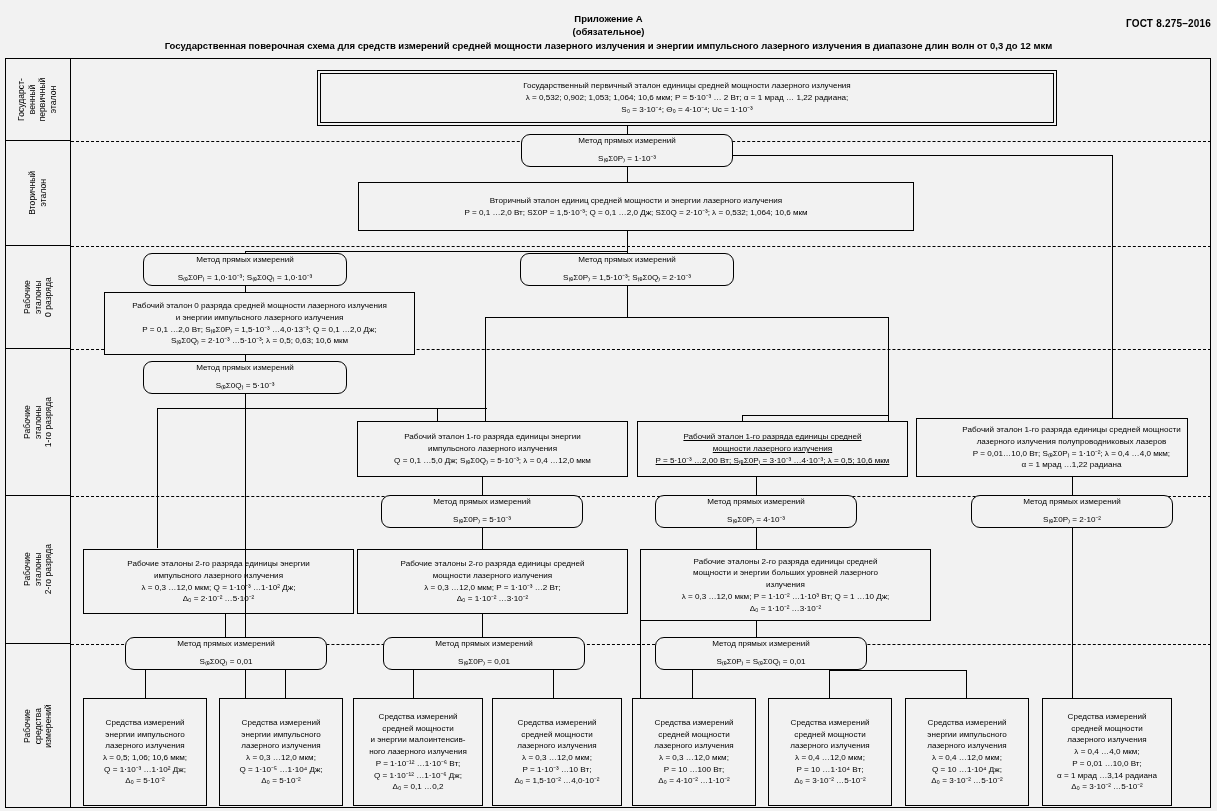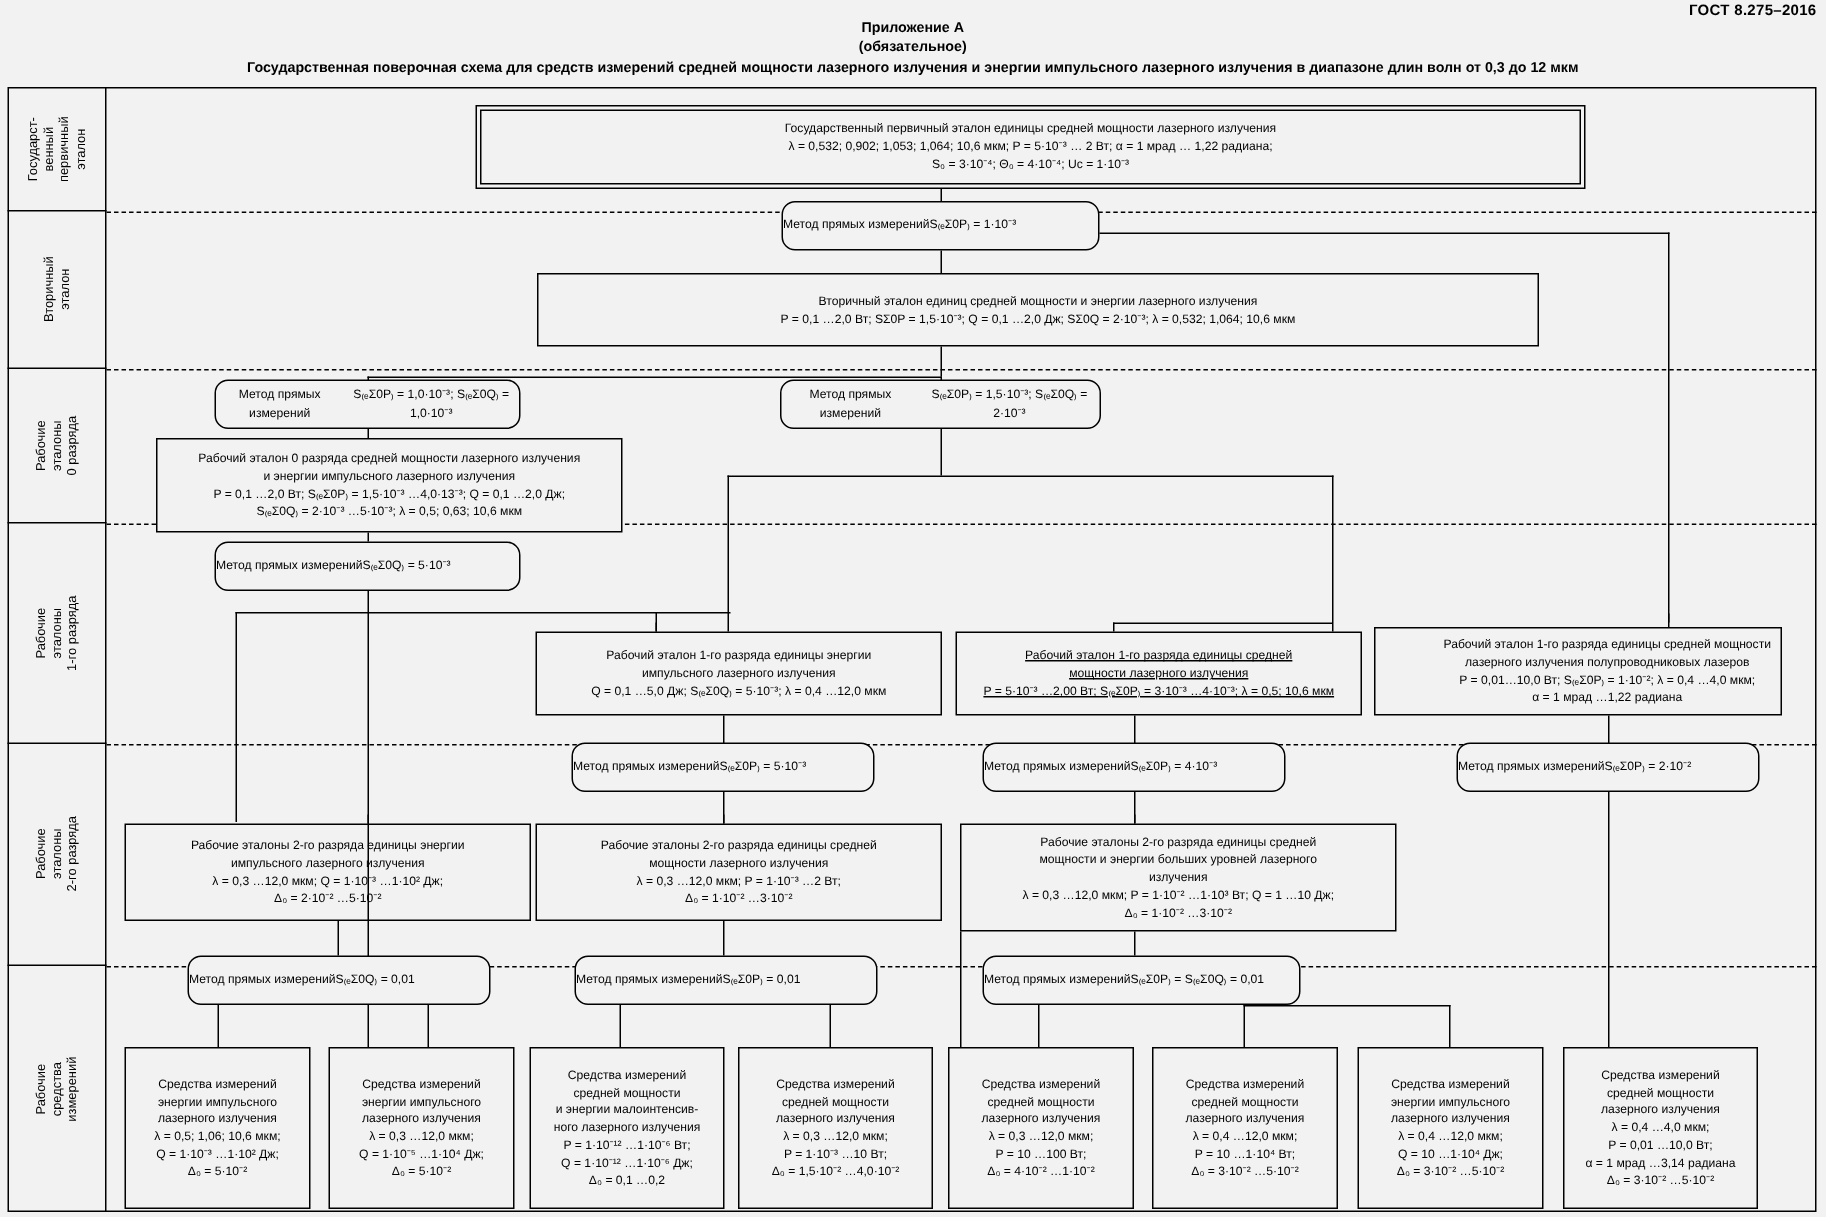--- a/index.html
+++ b/index.html
@@ -1,19 +1,19 @@
 <!DOCTYPE html>
 <html><head>
 <meta charset="utf-8">
 <style>
   html,body{margin:0;padding:0;background:#f2f2f2;}
   body{font-family:"Liberation Sans",sans-serif;color:#000;}
   #page{position:relative;width:1217px;height:811px;background:#f2f2f2;overflow:hidden;}
 
-  .gost{position:absolute;right:6px;top:2px;font-size:10px;font-weight:bold;letter-spacing:.2px;}
+  .gost{position:absolute;right:6px;top:18px;font-size:10px;font-weight:bold;letter-spacing:.2px;}
   .hdr{position:absolute;left:0;right:0;text-align:center;}
   .hdr1{top:13px;font-size:9.5px;font-weight:bold;}
   .hdr2{top:26px;font-size:9.5px;font-weight:bold;}
   .hdr3{top:40px;font-size:9.5px;font-weight:bold;}
 
   
   .frame{position:absolute;left:5px;top:58px;width:1206px;height:750px;border:1.2px solid #000;box-sizing:border-box;}
   
   .lcol{position:absolute;left:5px;top:58px;width:66px;height:750px;border-right:1.2px solid #000;box-sizing:border-box;}
   .lrow{position:absolute;left:0;width:66px;box-sizing:border-box;border-bottom:1.2px solid #000;
@@ -23,21 +23,21 @@
   .dash{position:absolute;border-top:1.2px dashed #000;height:0;}
 
   
   .box{position:absolute;background:#f2f2f2;border:1.2px solid #000;box-sizing:border-box;
        display:flex;flex-direction:column;align-items:center;justify-content:center;
        text-align:center;font-size:8.1px;line-height:1.45;padding:3px 5px;}
   .box.dbl{border:1.2px solid #000;padding:2px;}
   .box.dbl > .inner{border:1.2px solid #000;width:100%;height:100%;display:flex;flex-direction:column;
        align-items:center;justify-content:center;box-sizing:border-box;padding:3px 6px;}
   .meth{position:absolute;background:#f2f2f2;border:1.2px solid #000;border-radius:9px;box-sizing:border-box;
-       display:flex;flex-direction:row;align-items:center;justify-content:flex-start;
+       display:flex;flex-direction:column;align-items:center;justify-content:space-between;
        text-align:center;font-size:8.1px;line-height:1.6;z-index:4;}
   .ln{position:absolute;background:#000;z-index:1;}
   .vln{width:1.2px;}
   .hln{height:1.2px;}
 </style>
 </head>
 <body>
 
 <div id="page">
 
@@ -95,21 +95,21 @@
   <div class="meth" style="left:521px;top:134px;width:212px;height:33px;">
     <div>Метод прямых измерений</div>
     <div>S₍ₑΣ0P₎ = 1·10⁻³</div>
   </div>
 
   <div class="ln hln" style="left:733px;top:155px;width:380px;"></div>
   <div class="ln vln" style="left:1112px;top:155px;height:260px;"></div>
 
   <div class="ln vln" style="left:627px;top:167px;height:15px;"></div>
 
-  <div class="box" style="left:358px;top:182px;width:668px;height:49px;">
+  <div class="box" style="left:358px;top:182px;width:556px;height:49px;">
     <div>Вторичный эталон единиц средней мощности и энергии лазерного излучения</div>
     <div>P = 0,1 …2,0 Вт; SΣ0P = 1,5·10⁻³; Q = 0,1 …2,0 Дж; SΣ0Q = 2·10⁻³; λ = 0,532; 1,064; 10,6 мкм</div>
   </div>
 
   <div class="ln vln" style="left:627px;top:231px;height:20px;"></div>
   <div class="ln hln" style="left:245px;top:251px;width:383px;"></div>
   <div class="ln vln" style="left:245px;top:251px;height:10px;"></div>
   <div class="ln vln" style="left:627px;top:251px;height:10px;"></div>
 
   <div class="meth" style="left:143px;top:253px;width:204px;height:33px;">

